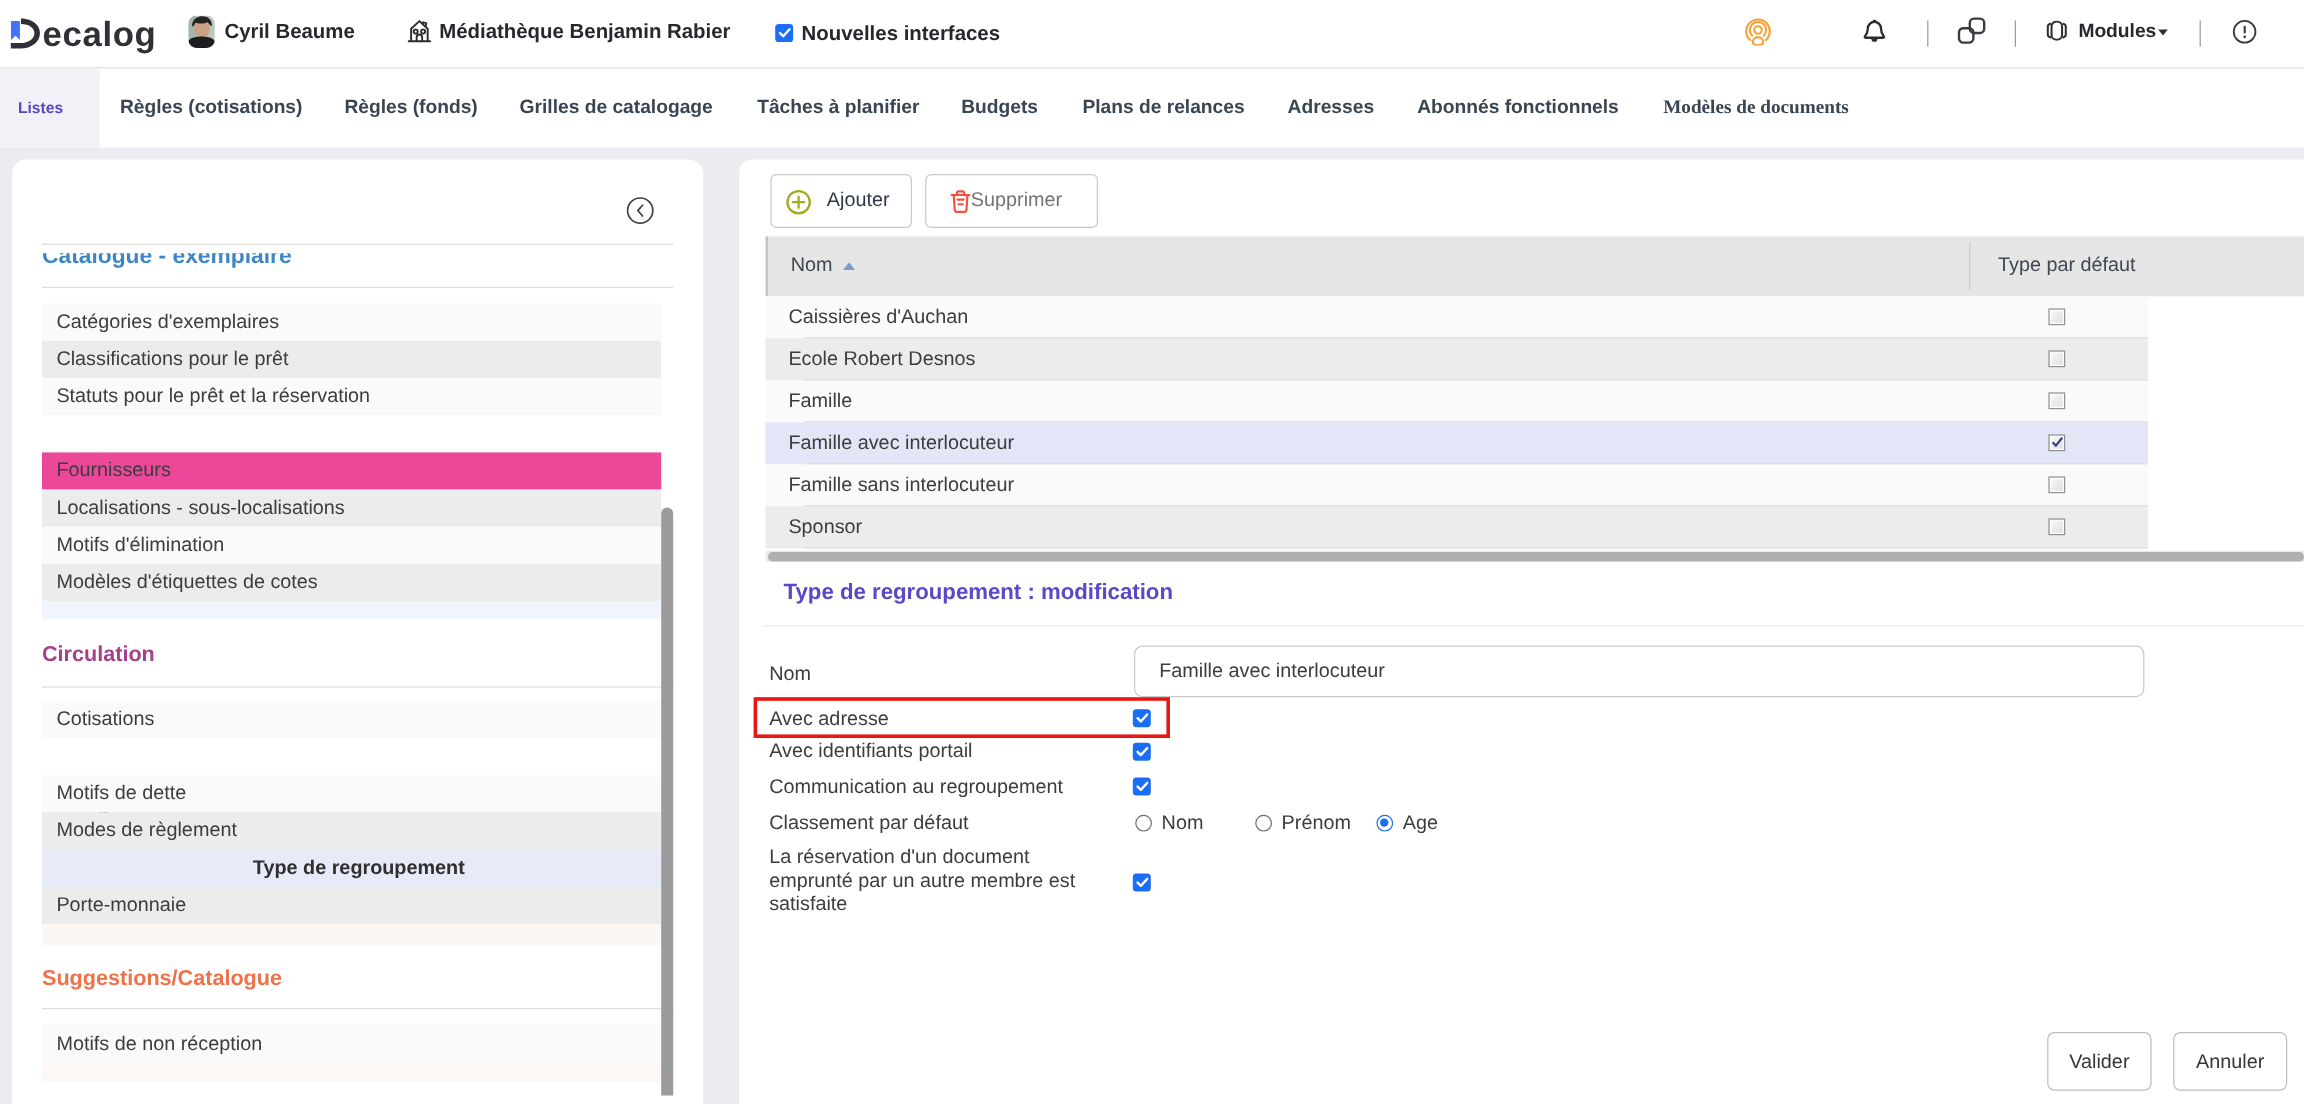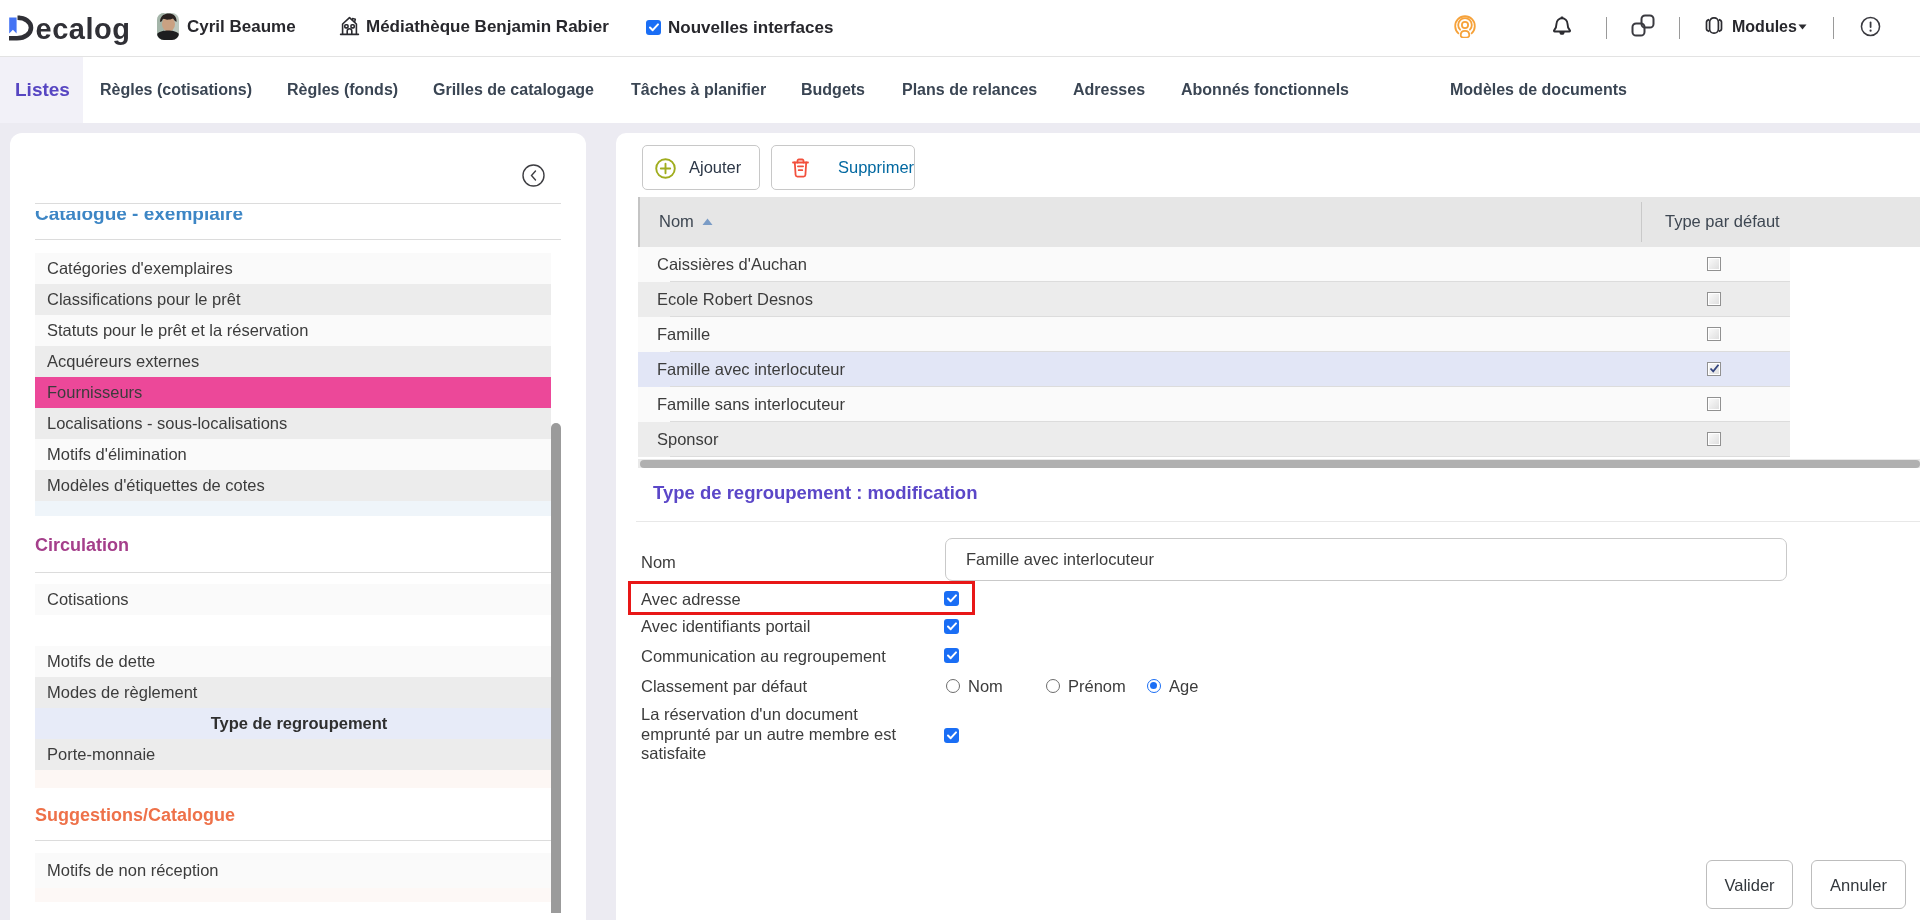--- a/index.html
+++ b/index.html
@@ -111,48 +111,47 @@
   <div class="sep" style="left:1833px;"></div>
   <svg class="abs" style="left:1860px; top:16px;" width="21" height="21" viewBox="0 0 26 26">
     <circle cx="13" cy="13" r="11.2" fill="none" stroke="#3a3a40" stroke-width="1.9"></circle>
     <rect x="12" y="6.8" width="2.2" height="8" rx="1.1" fill="#3a3a40"></rect>
     <circle cx="13.1" cy="18.2" r="1.4" fill="#3a3a40"></circle>
   </svg>
 </div>
 
 <div id="tabbar">
   <div class="tab active" style="left:0px; width:83px;"></div>
-  <div class="tab" style="left:15px; color:#5746c2; font-size:19px;">Listes</div>
+  <div class="tab" style="left:15px; color:#5746c2; font-size:13px;">Listes</div>
   <div class="tab" style="left:100px;">Règles (cotisations)</div>
   <div class="tab" style="left:287px;">Règles (fonds)</div>
   <div class="tab" style="left:433px;">Grilles de catalogage</div>
   <div class="tab" style="left:631px;">Tâches à planifier</div>
   <div class="tab" style="left:801px;">Budgets</div>
   <div class="tab" style="left:902px;">Plans de relances</div>
   <div class="tab" style="left:1073px;">Adresses</div>
   <div class="tab" style="left:1181px;">Abonnés fonctionnels</div>
-  <div class="tab" style="left:1450px;">Modèles de documents</div>
+  <div class="tab" style="left:1386px;font-family:Liberation Serif, serif;">Modèles de documents</div>
 </div>
 
 <div id="sidecard">
 
   <svg class="abs" style="left:512px; top:31px;" width="23" height="23" viewBox="0 0 23 23">
     <circle cx="11.5" cy="11.5" r="10.5" fill="none" stroke="#3e3e42" stroke-width="1.4"></circle>
     <path d="M13.5 7 L9.5 11.5 L13.5 16" fill="none" stroke="#3e3e42" stroke-width="1.4" stroke-linecap="round"></path>
   </svg>
   <div class="sline" style="top:70px; width:526px;"></div>
 
   <div class="abs" style="left:0; top:78px; width:562px; height:709px; overflow:hidden;">
 
     <div class="shead" style="top:-8px; color:#3d86c5; font-size:19px;">Catalogue - exemplaire</div>
     <div class="sline" style="top:28px;"></div>
     <div class="srow" style="top:42px; background:#fafafa;">Catégories d'exemplaires</div>
     <div class="srow" style="top:73px; background:#ececec;">Classifications pour le prêt</div>
     <div class="srow" style="top:104px; background:#fafafa;">Statuts pour le prêt et la réservation</div>
-    <div class="srow" style="top:135px; background:#ececec;">Acquéreurs externes</div>
     <div class="srow" style="top:166px; background:#ec4899;">Fournisseurs</div>
     <div class="srow" style="top:197px; background:#ececec;">Localisations - sous-localisations</div>
     <div class="srow" style="top:228px; background:#fafafa;">Motifs d'élimination</div>
     <div class="srow" style="top:259px; background:#ececec;">Modèles d'étiquettes de cotes</div>
     <div class="srow" style="top:290px; height:15px; background:#eff5fa;"></div>
 
     <div class="shead" style="top:324px; color:#a53f8b;">Circulation</div>
     <div class="sline" style="top:361px;"></div>
     <div class="srow" style="top:373px; background:#fafafa;">Cotisations</div>
     <div class="srow" style="top:404px; background:#ececec;margin-top:40px;">Catégories d'abonnés</div>
@@ -180,21 +179,21 @@
     </svg>
     <span style="position:absolute; left:46px; top:12px; font-size:16.5px; color:#2c3747;">Ajouter</span>
   </div>
   <div class="btn" style="left:155px; top:12px; width:144px; height:45px; border-color:#c8c8c8; border-radius:5px;">
     <svg style="position:absolute; left:20px; top:12px;" width="17" height="20" viewBox="0 0 17 20" fill="none" stroke="#f2503c" stroke-width="1.8" stroke-linecap="round" stroke-linejoin="round">
       <path d="M1 4.5 H16"></path>
       <path d="M5.5 4.5 V2.8 A1.3 1.3 0 0 1 6.8 1.5 H10.2 A1.3 1.3 0 0 1 11.5 2.8 V4.5"></path>
       <path d="M2.8 4.5 L3.6 17 A1.8 1.8 0 0 0 5.4 18.6 H11.6 A1.8 1.8 0 0 0 13.4 17 L14.2 4.5"></path>
       <path d="M5.9 8.3 H11.1 M6.7 12.2 H10.3"></path>
     </svg>
-    <span style="position:absolute; left:66px; top:12px; font-size:16.5px; color:#0369a1;">Supprimer</span>
+    <span style="position:absolute; left:37px; top:12px; font-size:16.5px; color:#737373;">Supprimer</span>
   </div>
 
   <div class="abs" style="left:22px; top:64px; width:1282px; height:50px; background:#e6e6e6; border-left:2px solid #c4c4c4;">
     <span style="position:absolute; left:19px; top:15px; font-size:16.5px; color:#3e4752;">Nom</span>
     <svg style="position:absolute; left:62px; top:21px;" width="11" height="8" viewBox="0 0 11 8">
         <path d="M5.5 0.5 L10.5 7 L0.5 7 Z" fill="#7a9cc6"></path>
       </svg>
     <div style="position:absolute; left:1001px; top:5px; width:1px; height:40px; background:#c9c9c9;"></div>
     <span style="position:absolute; left:1025px; top:15px; font-size:16.5px; color:#3e4752;">Type par défaut</span>
   </div>

